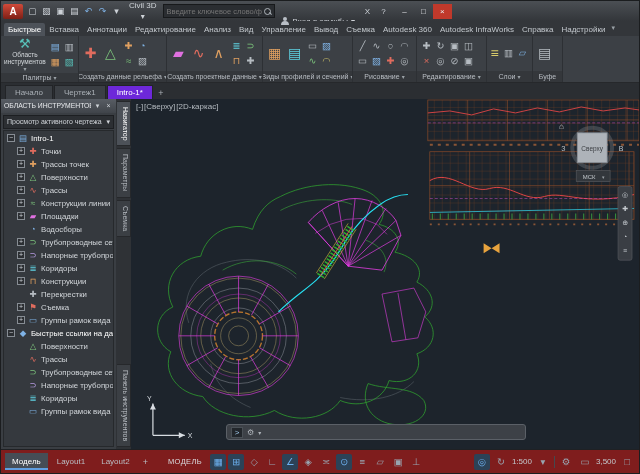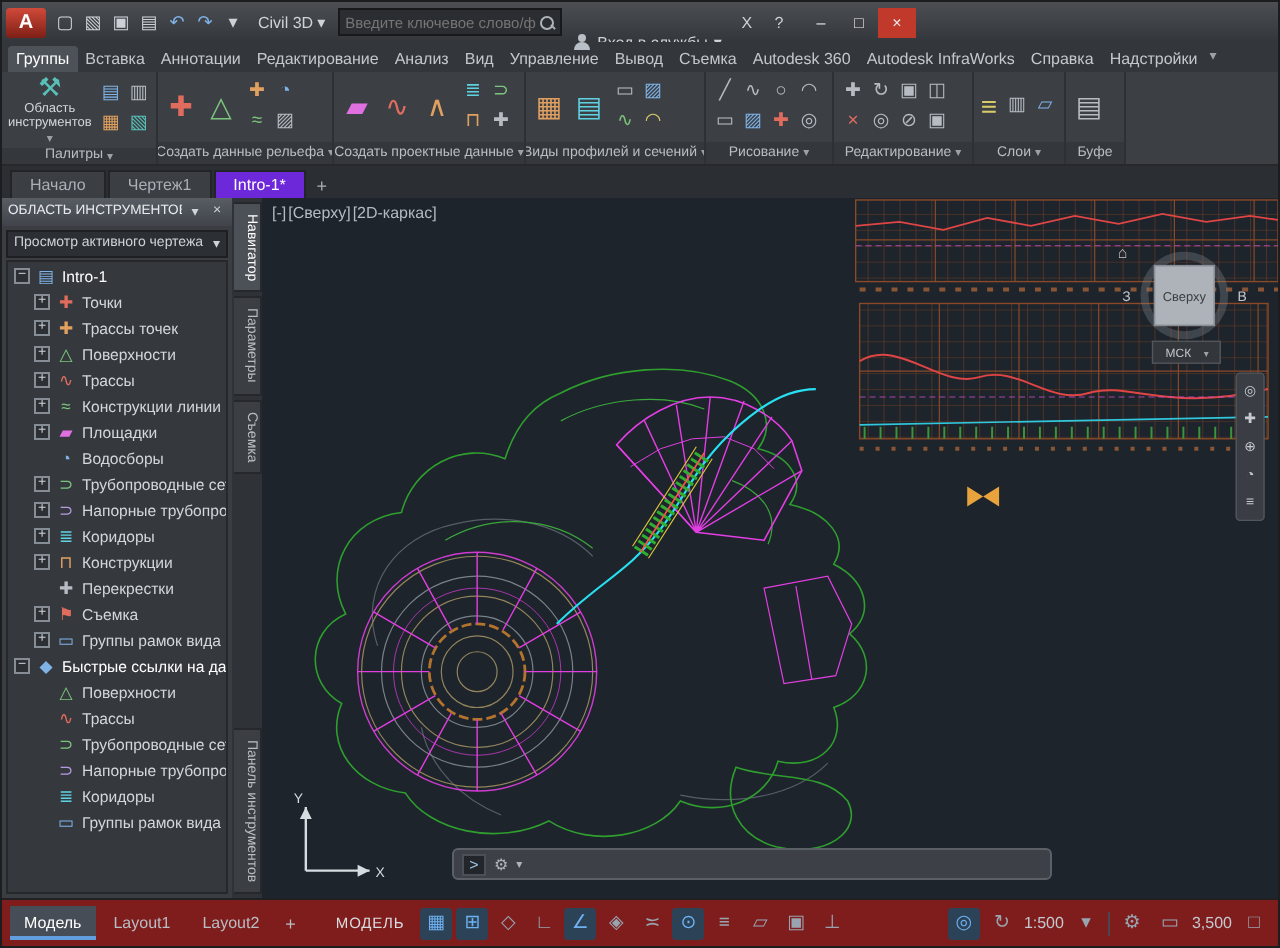--- a/index.html
+++ b/index.html
@@ -5,21 +5,21 @@
   * { box-sizing: border-box; margin: 0; padding: 0; }
   html,body { width:640px; height:474px; overflow:hidden; }
   body { font-family:"Liberation Sans",sans-serif; font-size:10px; background:#2b2e32; color:#d4d7da; }
   .window { width:640px; height:474px; display:flex; flex-direction:column; border:1px solid #1b1d1f; }
 
   
   .titlebar { height:20px; background:linear-gradient(#4b4f54,#33363a); display:flex; align-items:center; gap:3px; padding:0 2px; }
   .logo { width:20px; height:15px; background:linear-gradient(#d04a3a,#7e1f15); color:#fff; font-weight:bold; font-size:10px; text-align:center; line-height:15px; border-radius:2px; }
   .qat { display:flex; gap:1px; }
   .qi { width:13px; height:14px; line-height:14px; text-align:center; font-size:9px; color:#ccd1d7; }
-  .ws { display:flex; align-items:center; gap:2px; font-size:8px; color:#cfd3d8; padding:0 3px; }
+  .ws { display:flex; align-items:center; gap:2px; font-size:8px; color:#cfd3d8; padding:0 3px;flex-direction:column; }
   .doc-title { flex:1; text-align:center; font-size:9px; color:#eceef0; white-space:nowrap; overflow:hidden; }
   .search { width:112px; height:14px; background:#2a2d31; border:1px solid #17191b; display:flex; align-items:center; gap:2px; padding:0 3px; }
   .search input { flex:1; min-width:0; background:transparent; border:none; outline:none; color:#9aa0a6; font-size:7.5px; font-family:"Liberation Sans",sans-serif; }
   .mag { width:7px; height:7px; position:relative; flex:none; }
   .mag::before { content:""; position:absolute; top:0; left:0; width:5px; height:5px; border:1px solid #aeb4ba; border-radius:50%; }
   .mag::after { content:""; position:absolute; left:5px; top:5px; width:3px; height:1px; background:#aeb4ba; transform:rotate(45deg); }
   .signin { display:flex; align-items:flex-start; gap:3px; font-size:8px; color:#cfd3d8; padding:0 3px; white-space:nowrap;margin-top:20px; }
   .person { width:9px; height:9px; position:relative; flex:none; }
   .person::before { content:""; position:absolute; left:2.5px; top:0; width:4px; height:4px; border-radius:50%; background:#b9bfc6; }
   .person::after { content:""; position:absolute; left:0.5px; top:4.5px; width:8px; height:4px; border-radius:4px 4px 0 0; background:#b9bfc6; }
@@ -139,21 +139,21 @@
     <span class="ic-sq">X</span>
     <span class="ic-sq">?</span>
     <div class="win-btns">
       <span class="wb">–</span>
       <span class="wb">□</span>
       <span class="wb close">×</span>
     </div>
   </div>
 
   <div class="ribbon-tabs">
-    <span class="rtab active">Группы</span>
+    <span class="rtab active">Быстрые</span>
     <span class="rtab">Вставка</span>
     <span class="rtab">Аннотации</span>
     <span class="rtab">Редактирование</span>
     <span class="rtab">Анализ</span>
     <span class="rtab">Вид</span>
     <span class="rtab">Управление</span>
     <span class="rtab">Вывод</span>
     <span class="rtab">Съемка</span>
     <span class="rtab">Autodesk 360</span>
     <span class="rtab">Autodesk InfraWorks</span>

